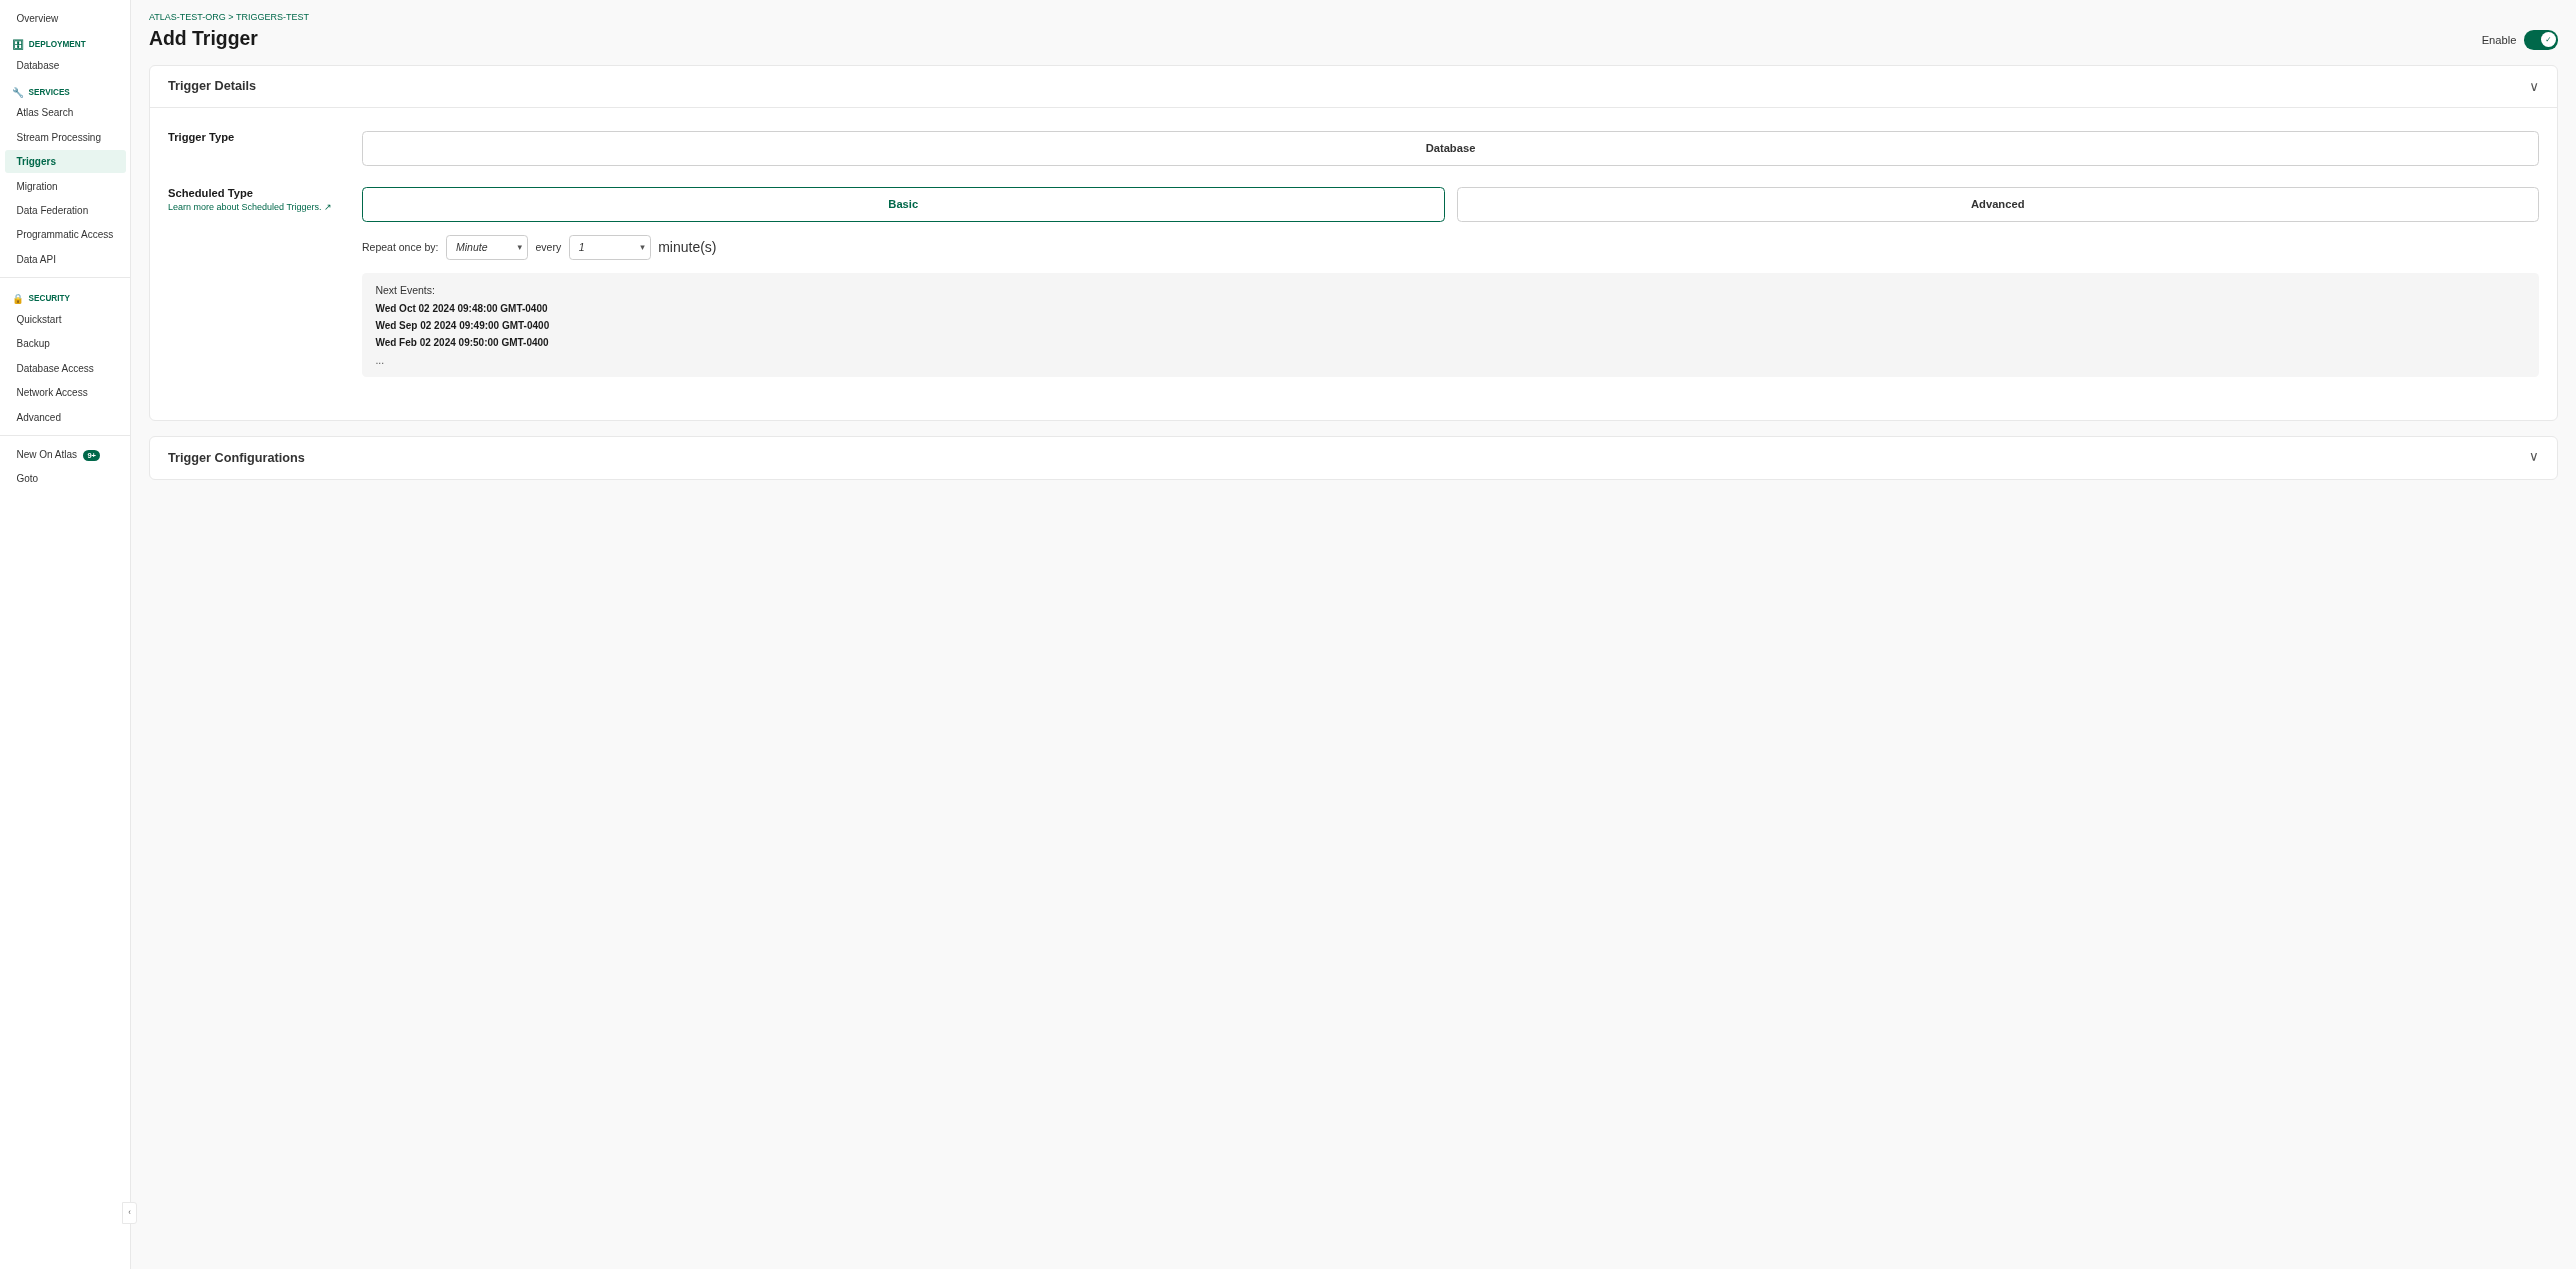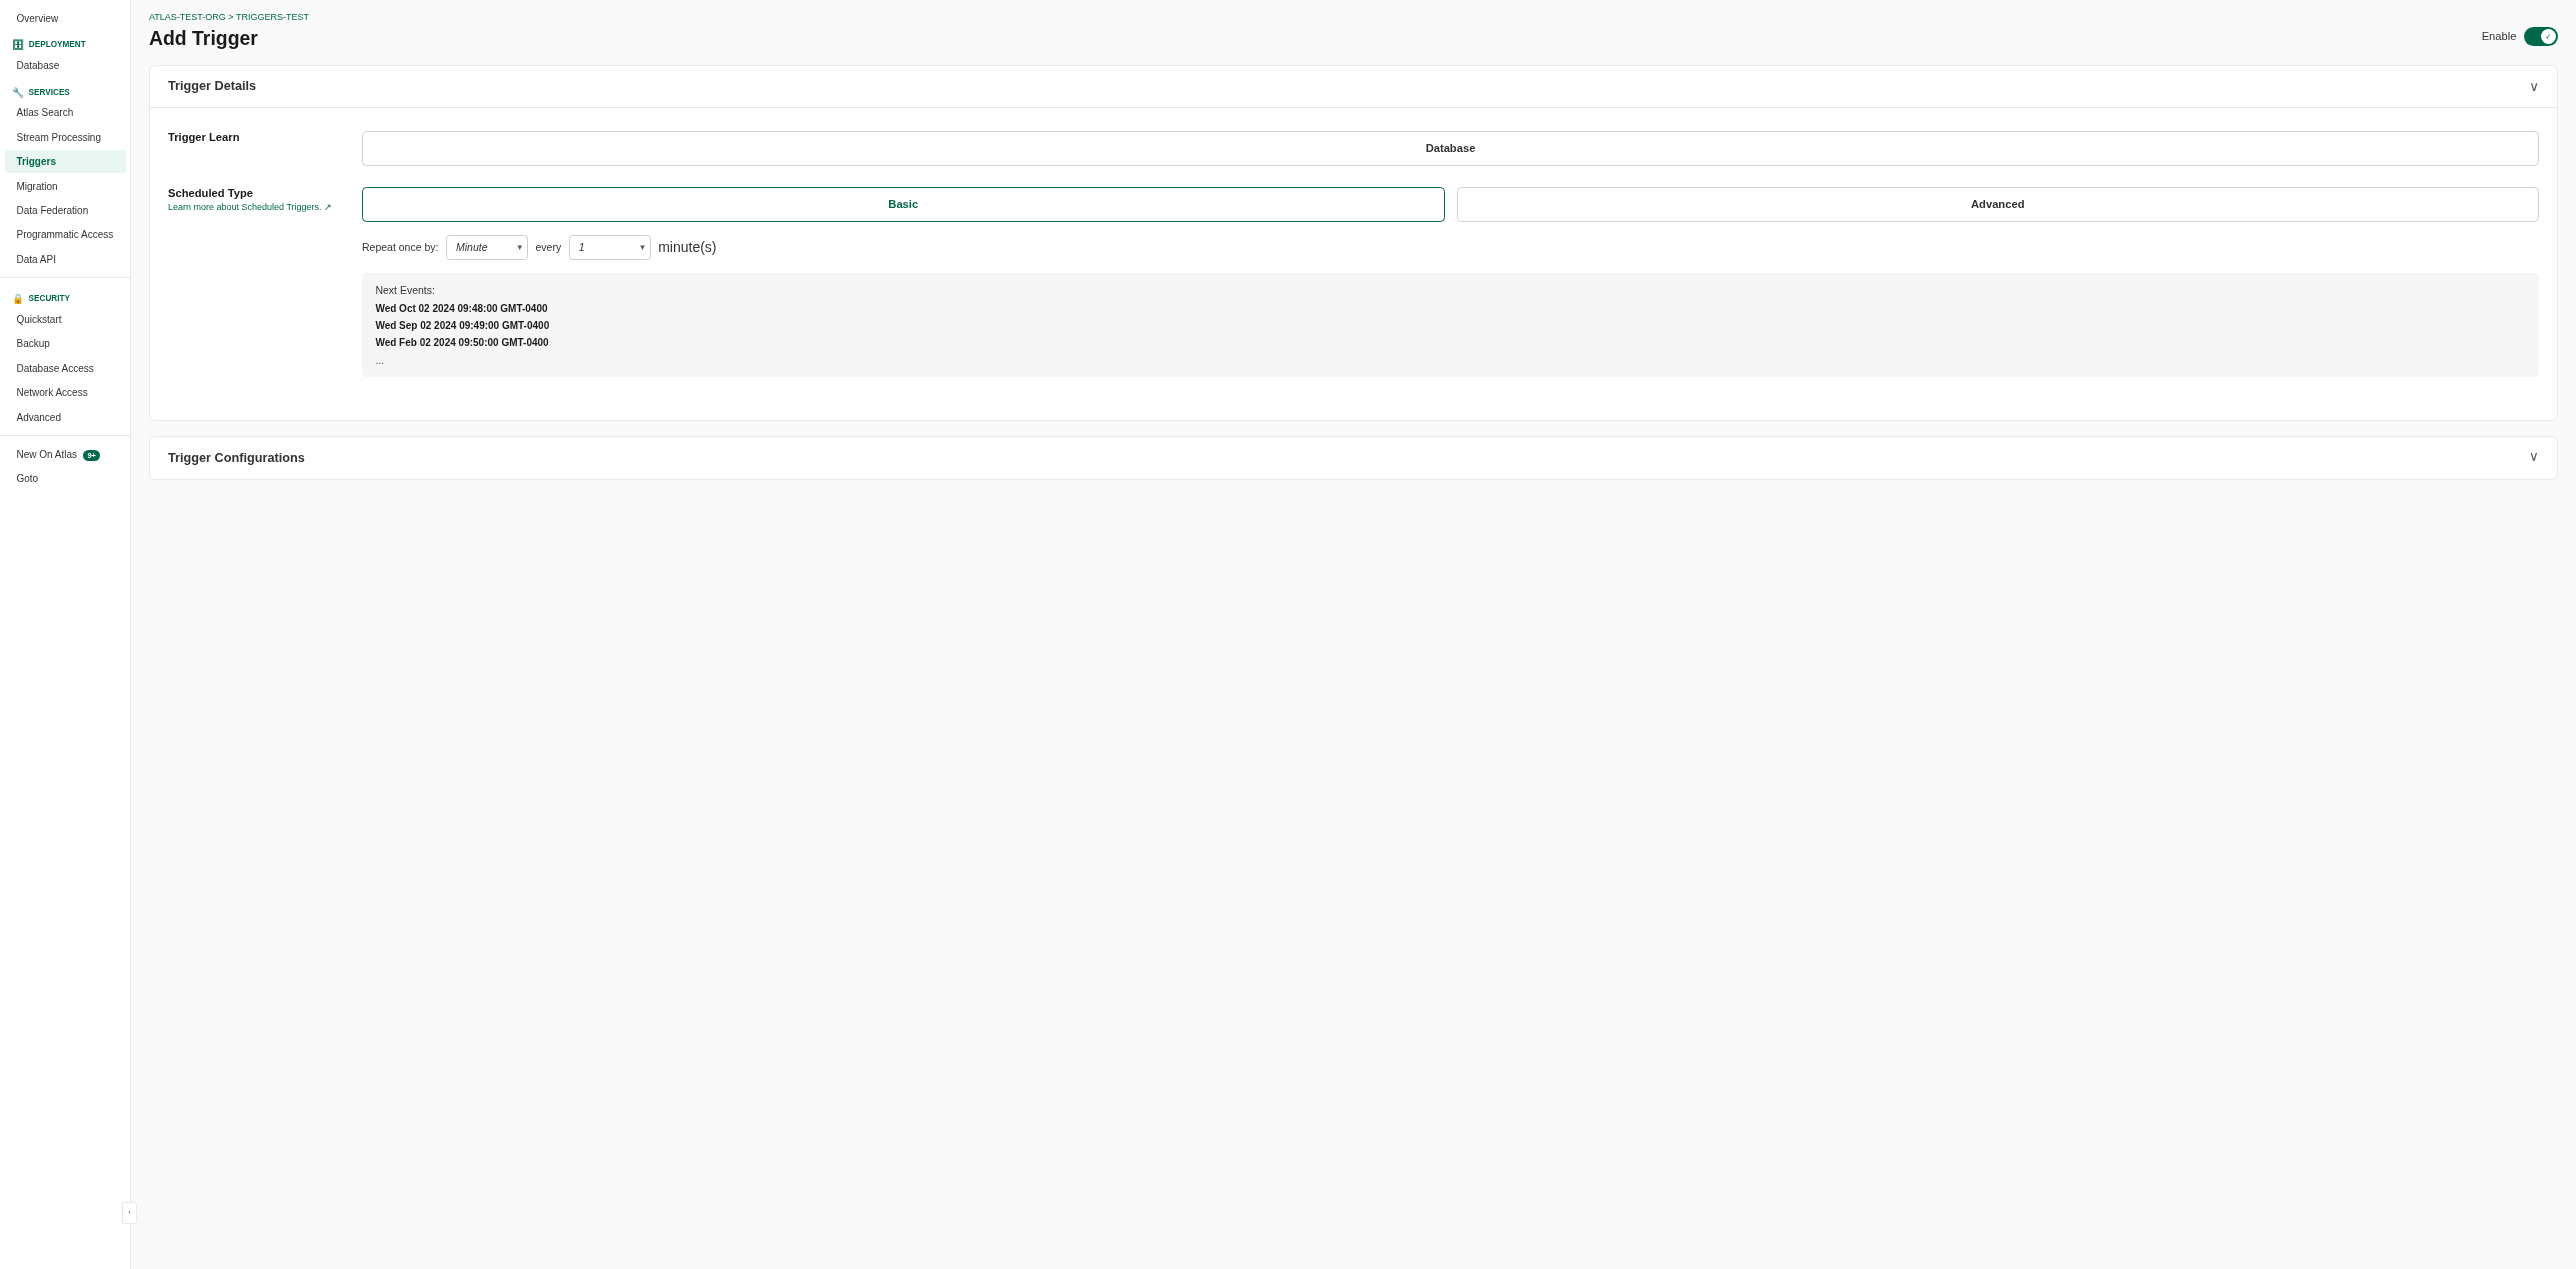--- a/index.html
+++ b/index.html
@@ -82,21 +82,21 @@
 
     
     .breadcrumb {
       font-size: 9px;
       color: #00684a;
       margin-bottom: 4.5px;
     }
     .breadcrumb span { color: #00684a; cursor: pointer; }
     .page-title-row {
       display: flex;
-      align-items: flex-start;
+      align-items: flex-end;
       justify-content: space-between;
       margin-bottom: 15px;
     }
     .page-title {
       font-size: 19.4px;
       font-weight: 700;
       color: #1a1a1a;
     }
     .enable-toggle-row {
       display: flex;
@@ -363,21 +363,21 @@
   <div class="card">
     <div class="card-header">
       <span class="card-header-title">Trigger Details</span>
       <span class="card-chevron">∨</span>
     </div>
     <hr class="card-divider">
     <div class="card-body">
 
       <div class="field-row">
         <div class="field-label-col">
-          <div class="field-label">Trigger Learn</div>
+          <div class="field-label">Trigger Type</div>
         </div>
         <div class="field-controls">
           <button class="type-btn">Database</button>
         </div>
       </div>
 
       <div class="field-row">
         <div class="field-label-col">
           <div class="field-label">Scheduled Type</div>
           <div class="field-sublabel">

